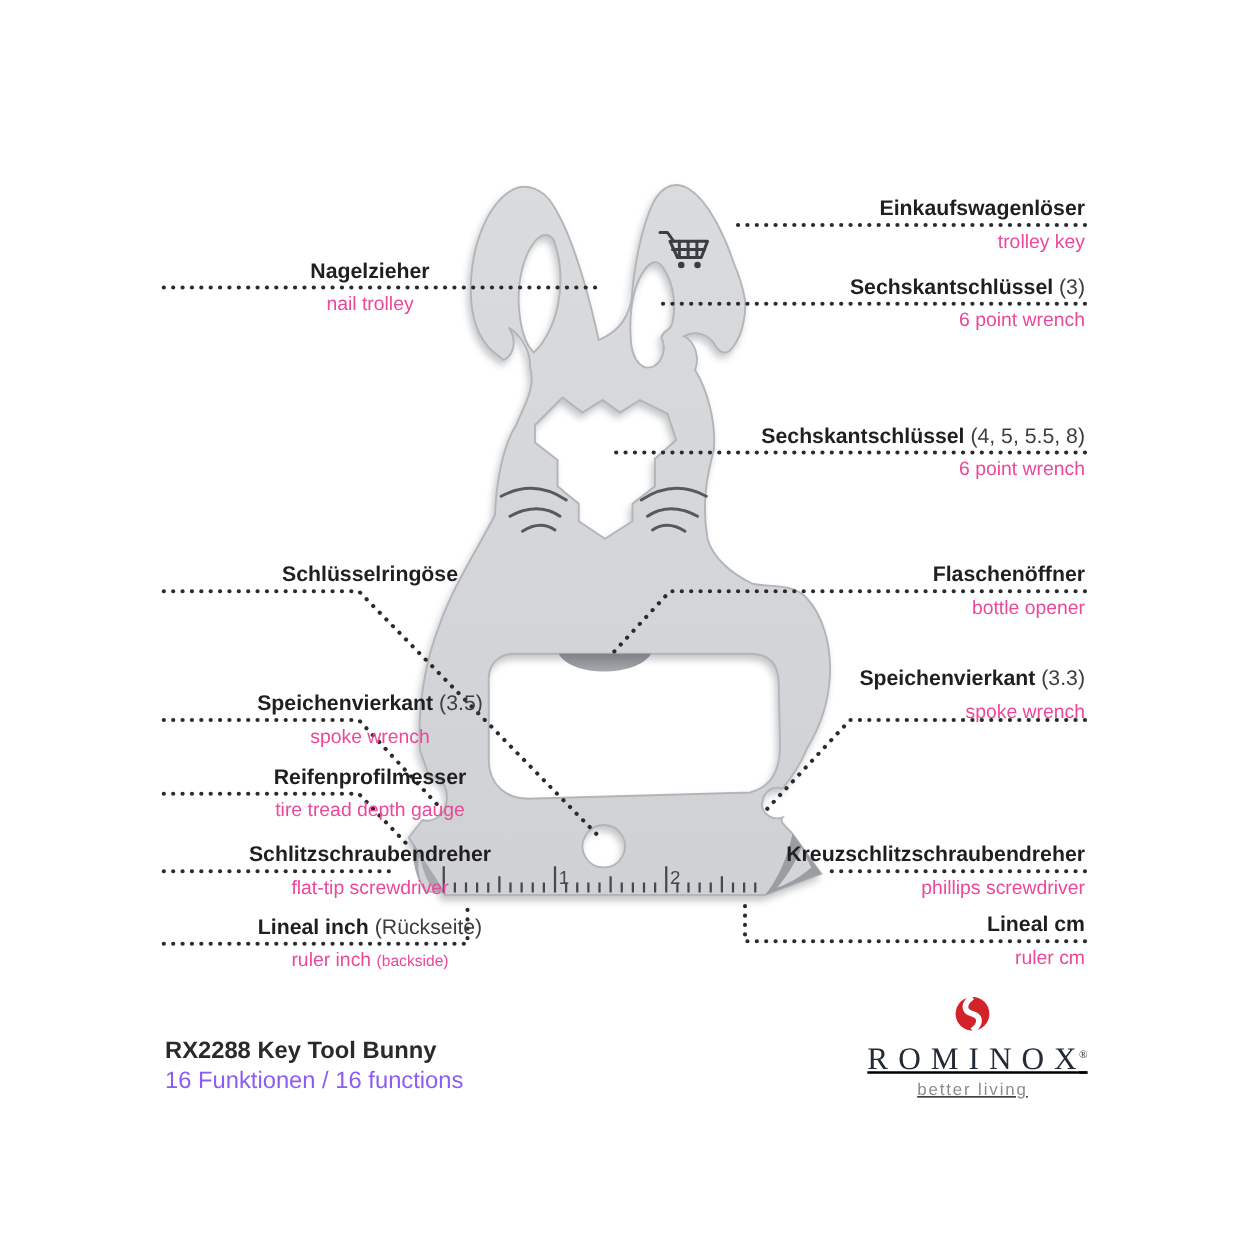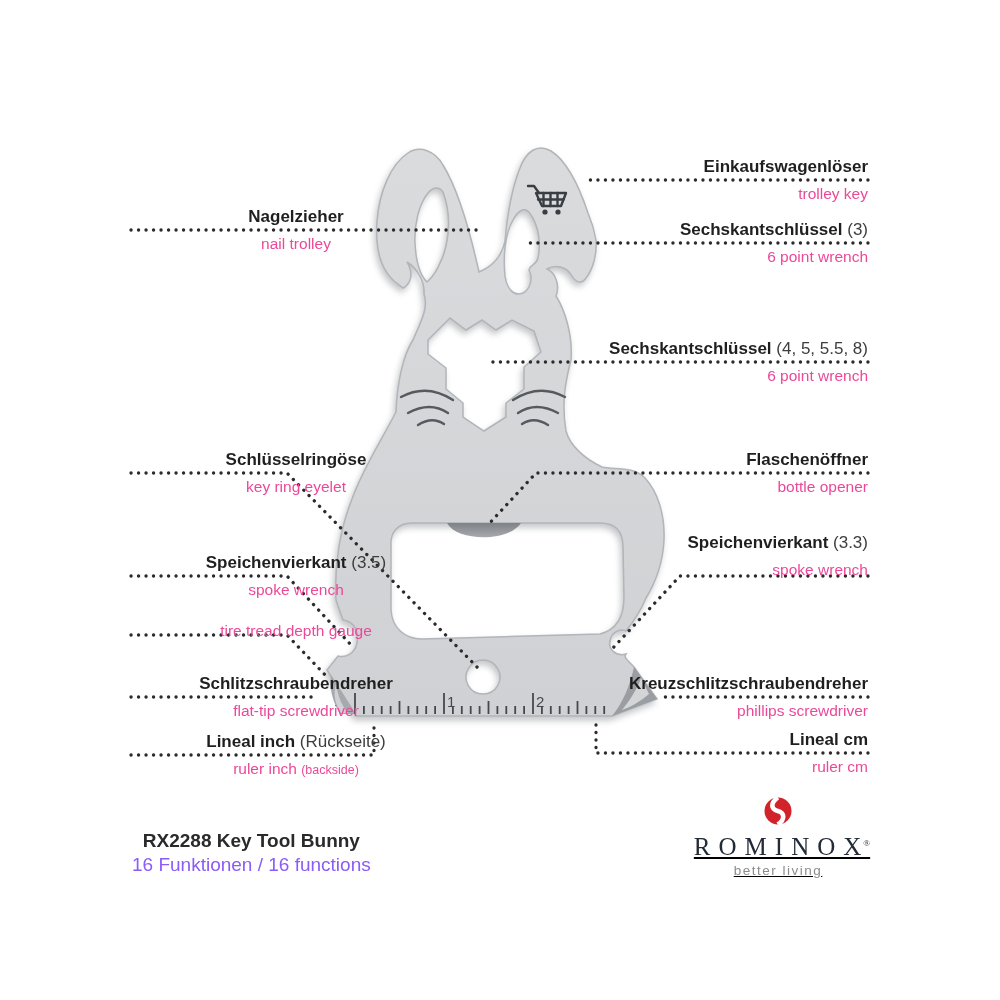--- a/index.html
+++ b/index.html
@@ -9,21 +9,21 @@
   }
   svg.art{position:absolute;left:0;top:0;}
   .label{position:absolute;width:330px;}
   .label .de{font-size:17px;font-weight:bold;color:#1f1f1f;line-height:18px;white-space:nowrap;}
   .label .de .detail{font-weight:400;color:#3d3d3d;}
   .label .en{font-size:15.5px;color:#ec4899;line-height:16px;margin-top:10px;white-space:nowrap;}
   .label .en .en-small{font-size:12.5px;}
   .label.left{left:131px;text-align:center;}
   .label.right{right:132px;text-align:right;}
   .product{position:absolute;left:132px;top:830px;}
-  .product .line1{font-size:19px;font-weight:bold;color:#2a2a2a;line-height:22px;text-align:center;}
+  .product .line1{font-size:19px;font-weight:bold;color:#2a2a2a;line-height:22px;}
   .product .line2{font-size:19px;color:#8b5cf6;line-height:22px;margin-top:2px;}
   .brand{position:absolute;left:668px;top:796px;width:220px;text-align:center;text-decoration:underline;}
   .brand .mark{height:30px;margin-bottom:4px;}
   .brand .word{font-family:"Liberation Serif","DejaVu Serif",serif;font-size:25px;color:#232c36;
     letter-spacing:8px;line-height:26px;white-space:nowrap;margin-left:8px;}
   .brand .word sup{font-size:9px;letter-spacing:0;margin-left:-6px;}
   .brand .tagline{font-size:13.5px;color:#8c8c8c;letter-spacing:1.5px;margin-top:3px;}
 </style>
 </head>
 <body>
@@ -120,27 +120,27 @@
       <path d="M868,753 L596,753 L596,720"></path>
     </g>
   </svg>
 
   <div class="label left" style="top:208px">
     <div class="de"><span>Nagelzieher</span> <span class="detail"></span></div>
     <div class="en"><span>nail trolley</span> <span class="en-small"></span></div>
   </div>
   <div class="label left" style="top:451px">
     <div class="de"><span>Schlüsselringöse</span> <span class="detail"></span></div>
-    <div class="en"><span>key ring eyelet</span> <span class="en-small"></span></div>
   </div>
   <div class="label left" style="top:554px">
     <div class="de"><span>Speichenvierkant</span> <span class="detail">(3.5)</span></div>
     <div class="en"><span>spoke wrench</span> <span class="en-small"></span></div>
   </div>
   <div class="label left" style="top:613px">
+    <div class="de"><span>Reifenprofilmesser</span> <span class="detail"></span></div>
     <div class="en"><span>tire tread depth gauge</span> <span class="en-small"></span></div>
   </div>
   <div class="label left" style="top:675px">
     <div class="de"><span>Schlitzschraubendreher</span> <span class="detail"></span></div>
     <div class="en"><span>flat-tip screwdriver</span> <span class="en-small"></span></div>
   </div>
   <div class="label left" style="top:733px">
     <div class="de"><span>Lineal inch</span> <span class="detail">(Rückseite)</span></div>
     <div class="en"><span>ruler inch</span> <span class="en-small">(backside)</span></div>
   </div>

